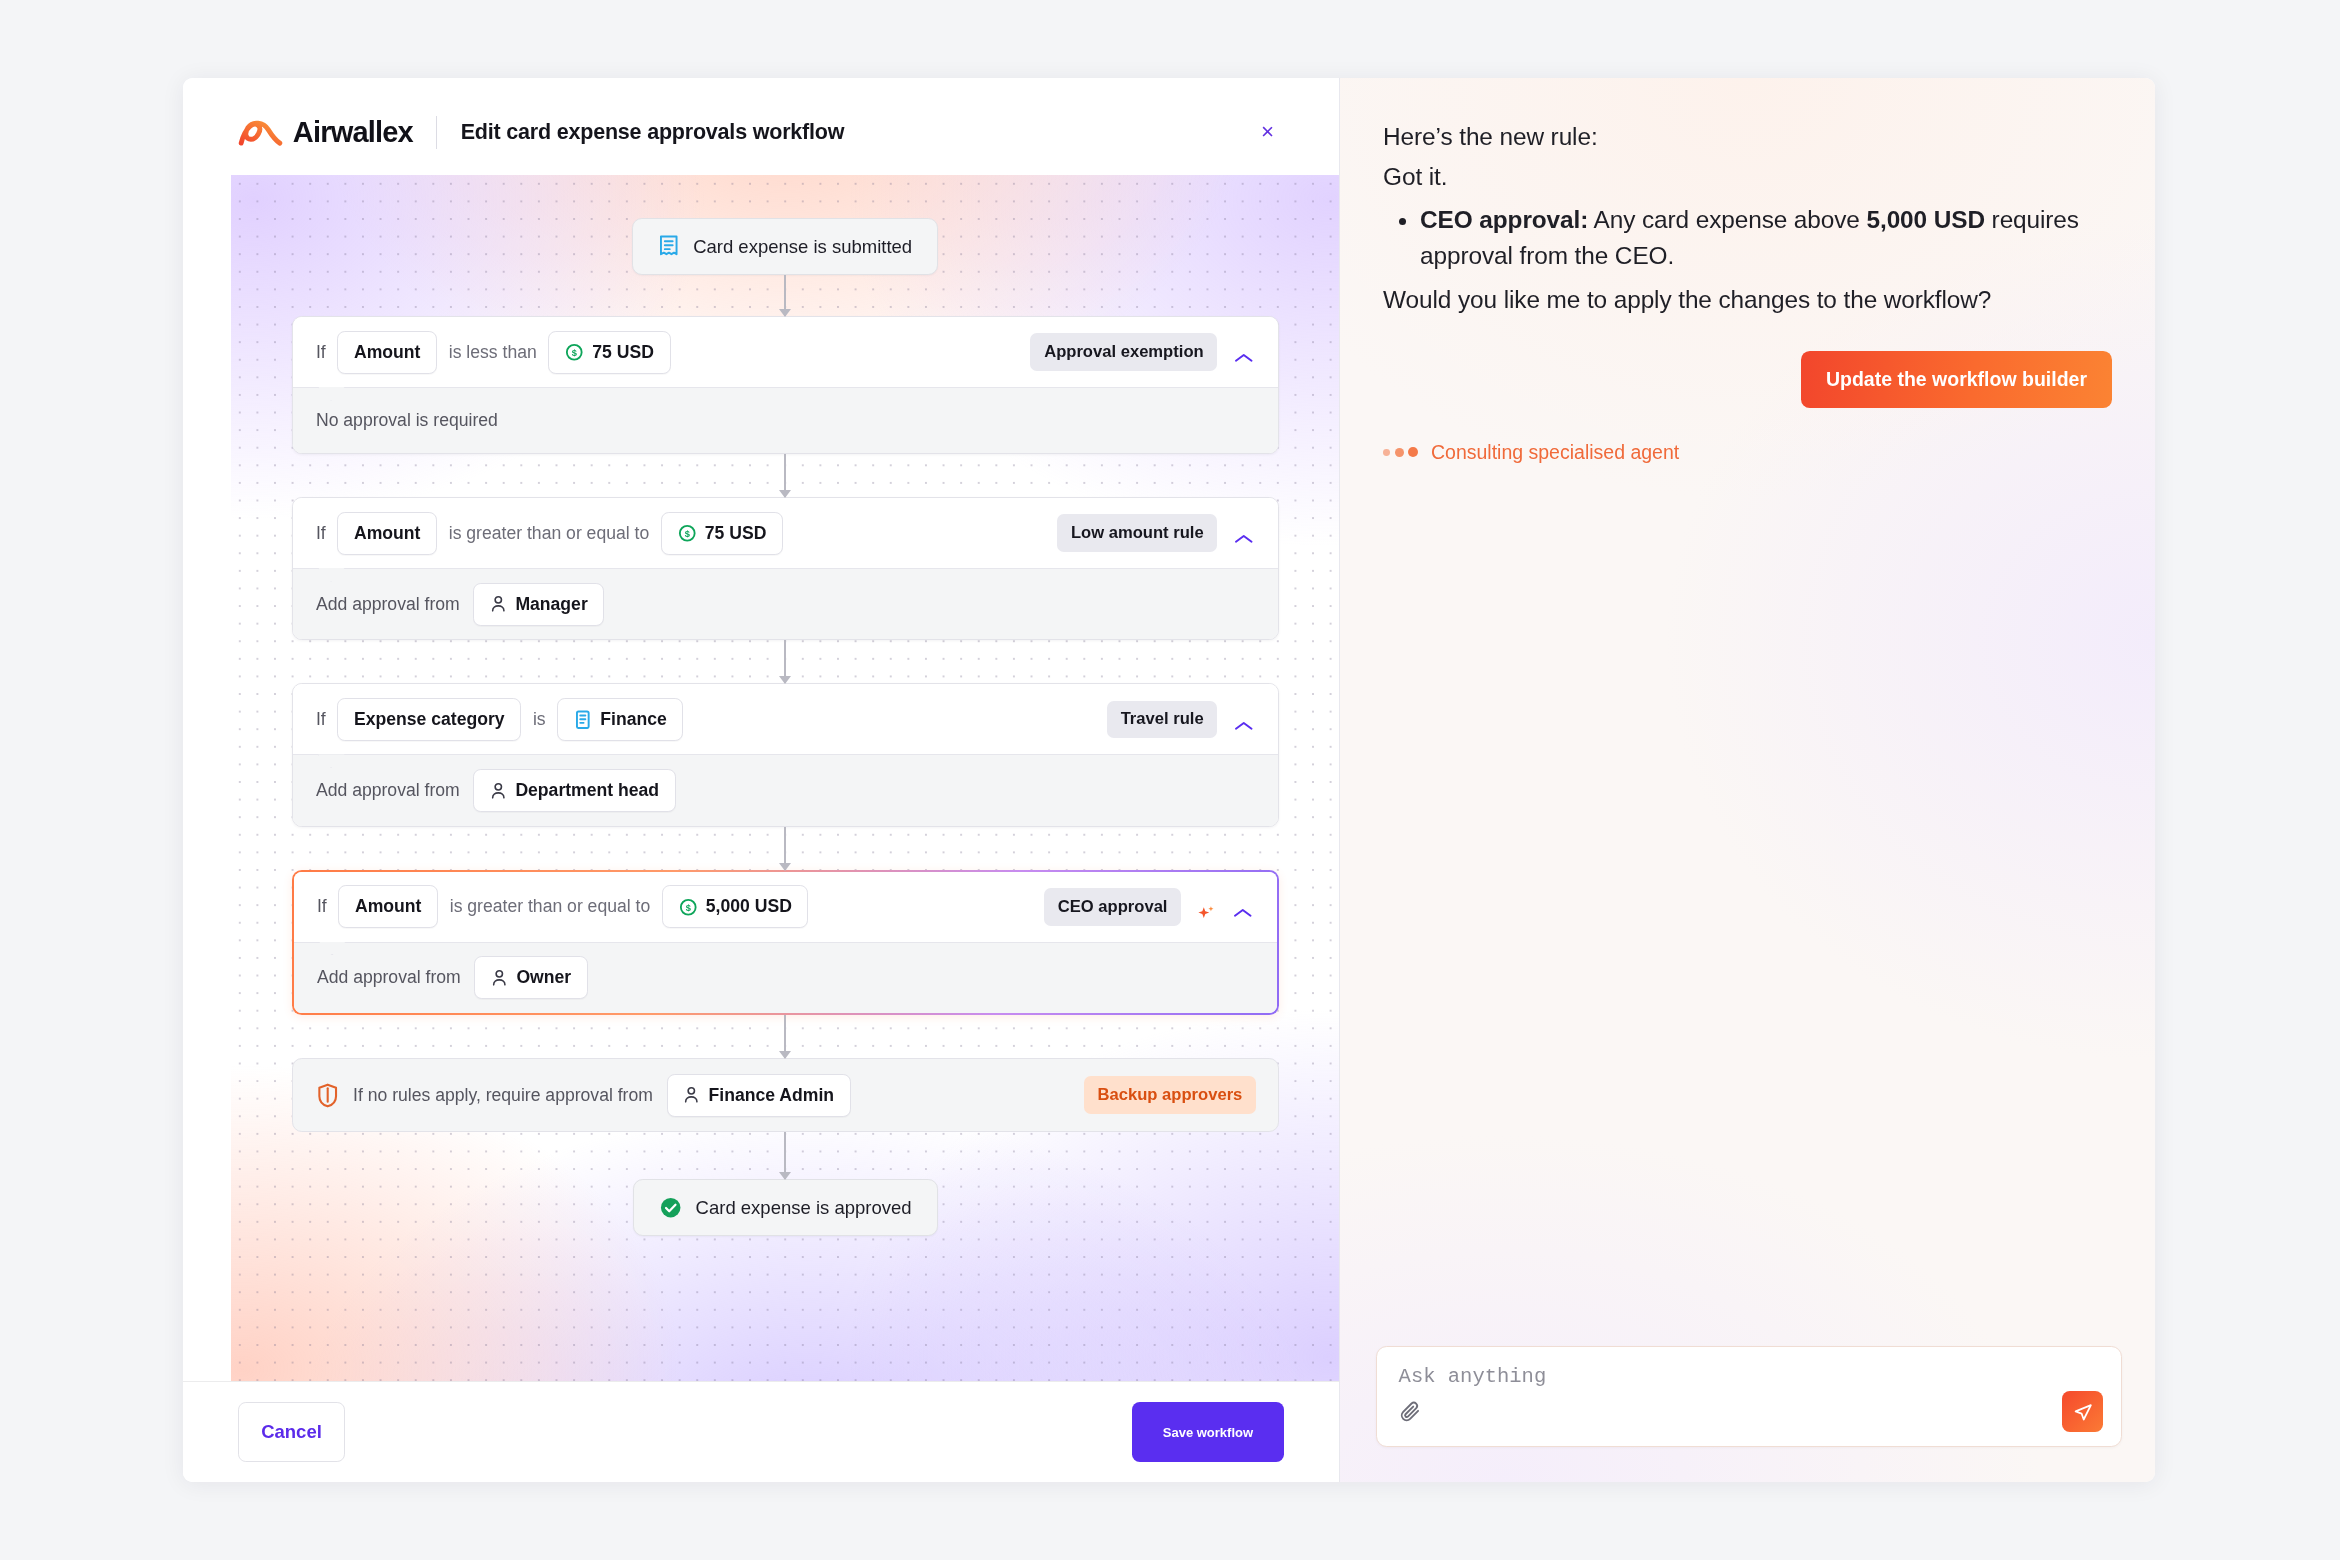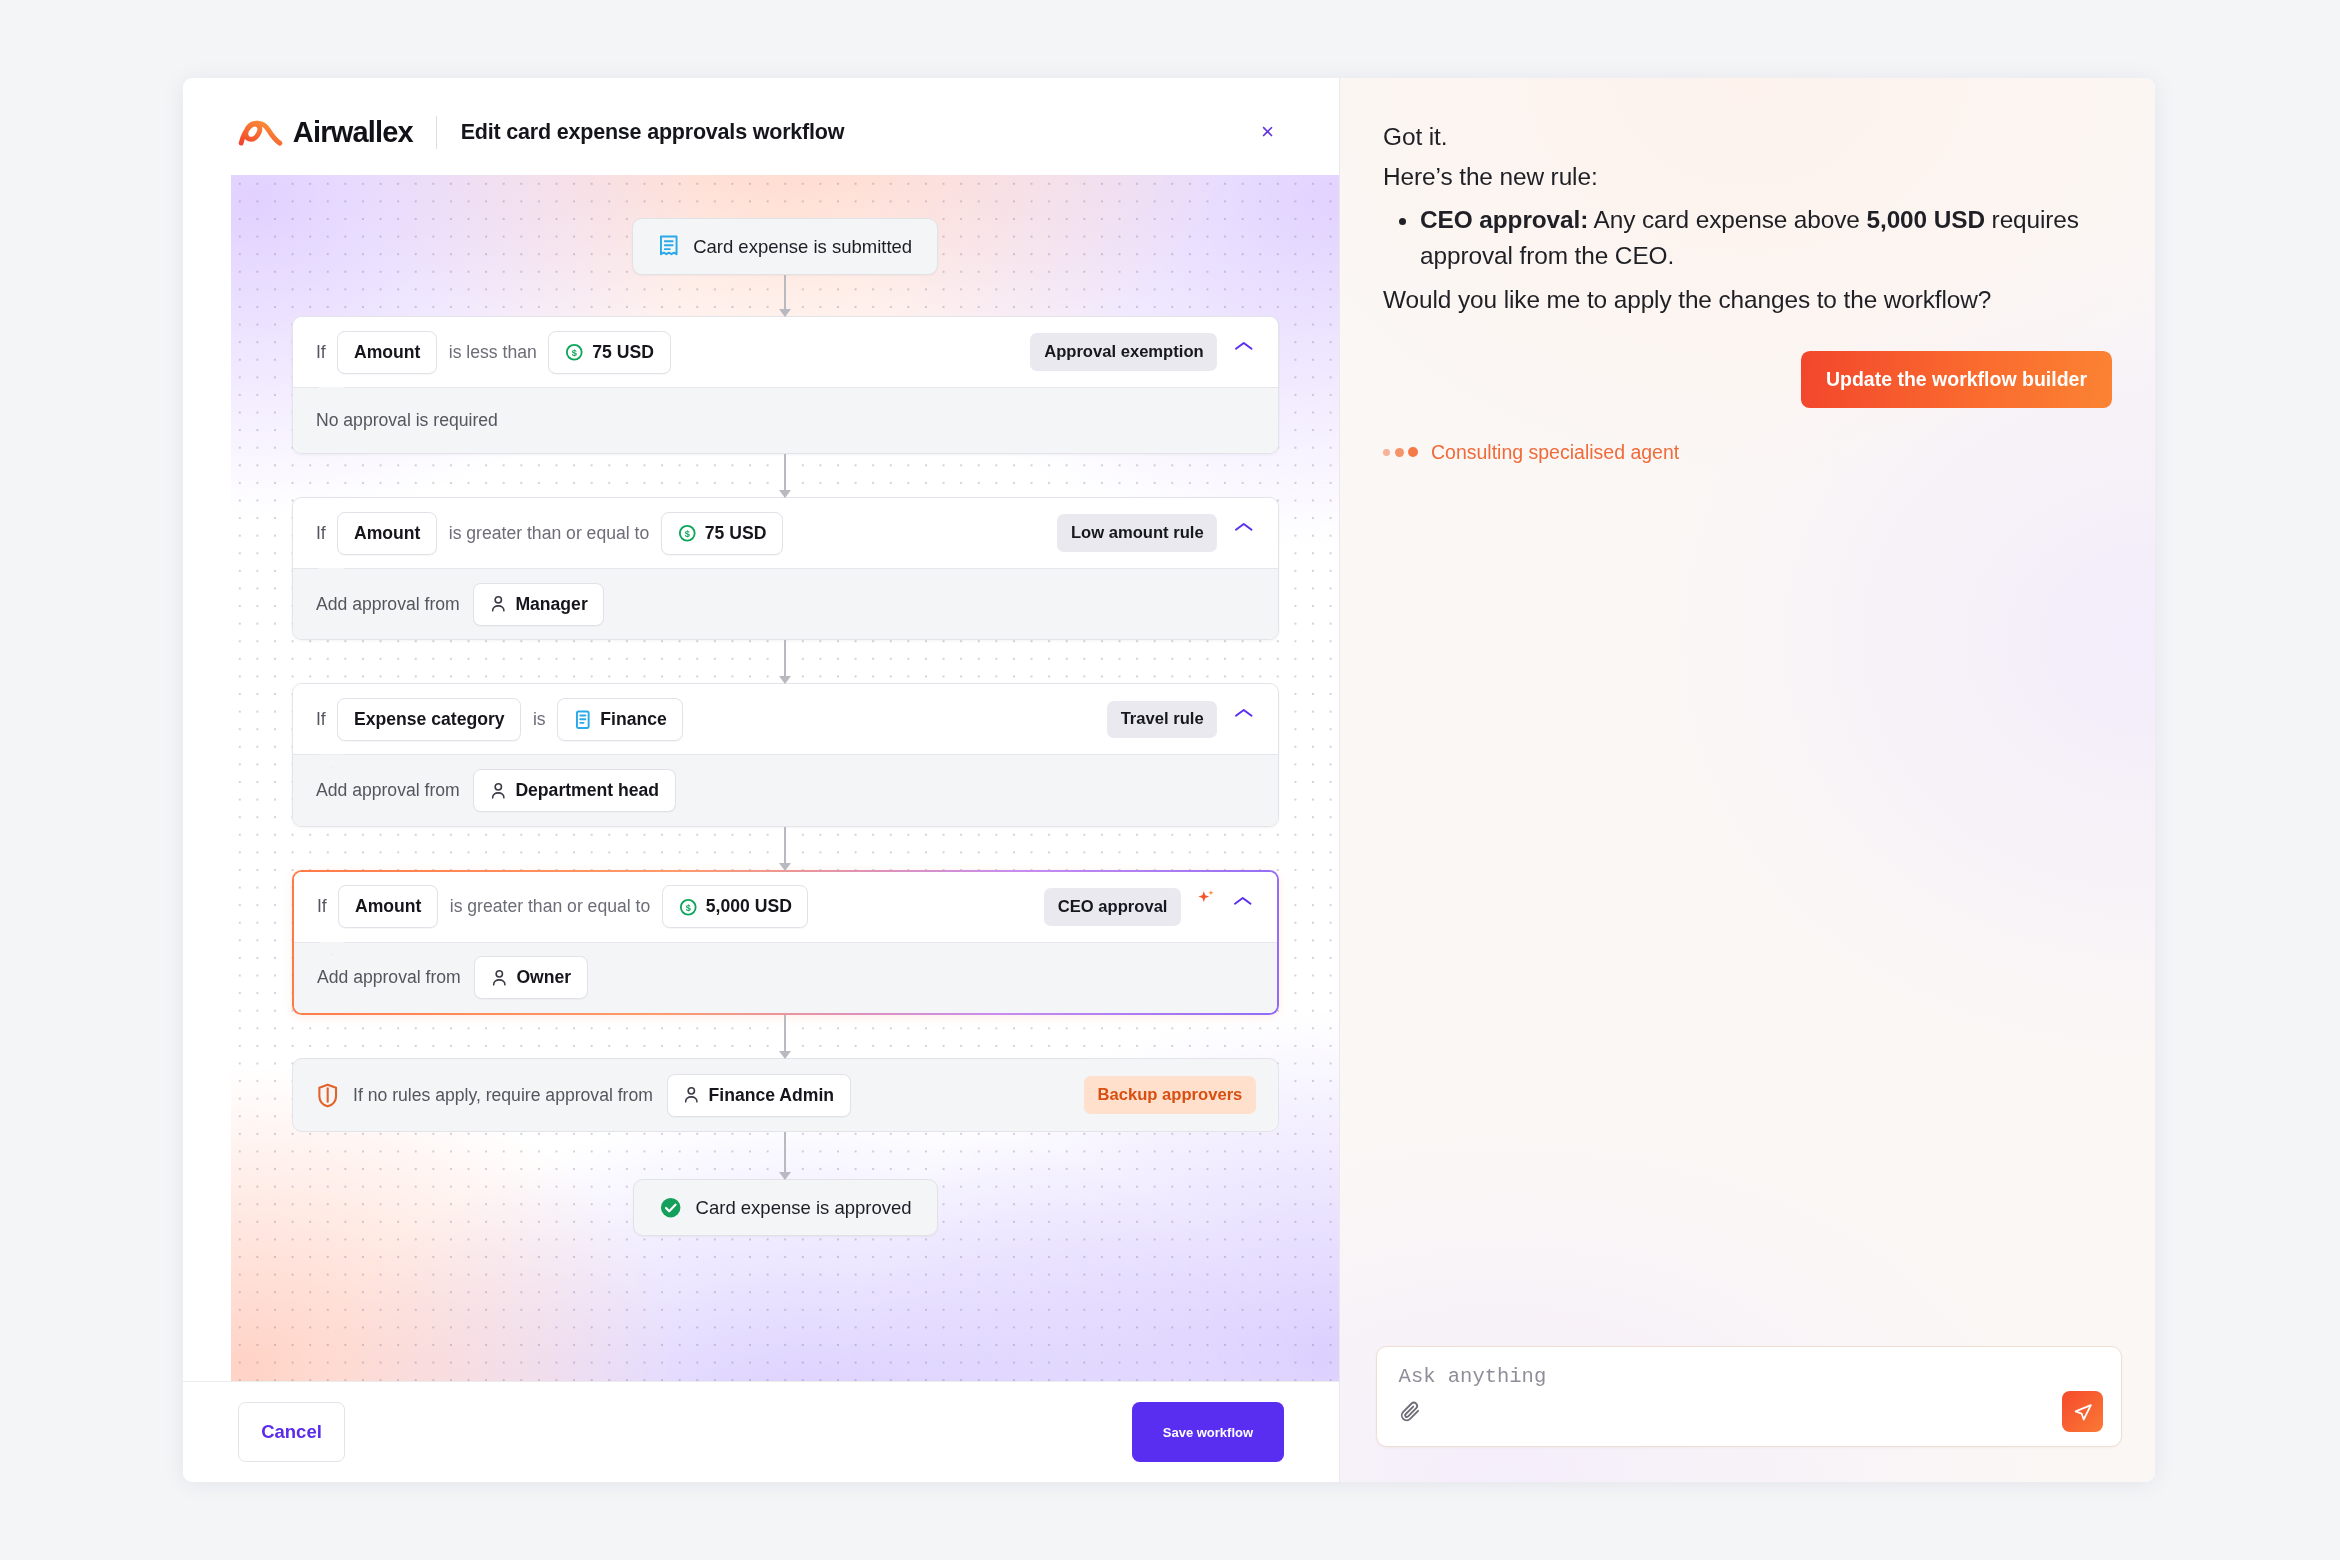--- a/index.html
+++ b/index.html
@@ -172,21 +172,21 @@
     color: #15151c;
     box-shadow: 0 1px 1px rgba(20,20,40,.03);
     white-space: nowrap;
   }
   .rule-op {
     font-size: 17.6px; color: #6d6d78; white-space: nowrap;
   }
   .rule-right {
     margin-left: auto;
     display: flex;
-    align-items: flex-start;
+    align-items: flex-end;
     gap: 13.7px;
   }
   .tag {
     background: #e9e9ef;
     color: #17171f;
     font-size: 16.6px;
     font-weight: 700;
     border-radius: 6.8px;
     padding: 8.8px 13.7px;
     white-space: nowrap;
@@ -617,22 +617,22 @@
       <button class="btn-cancel">Cancel</button>
       <button class="btn-save">Save workflow</button>
     </div>
   </div>
 
   <div class="assistant">
 
 
     <div class="assistant-body">
       <div class="msg">
+        <p>Here’s the new rule:</p>
         <p>Got it.</p>
-        <p>Here’s the new rule:</p>
         <ul>
           <li><b>CEO approval:</b><span> Any card expense above </span><b>5,000 USD</b><span> requires approval from the CEO.</span></li>
         </ul>
         <p>Would you like me to apply the changes to the workflow?</p>
       </div>
 
       <div class="update-btn-row">
         <button class="update-btn">Update the workflow builder</button>
       </div>
 

